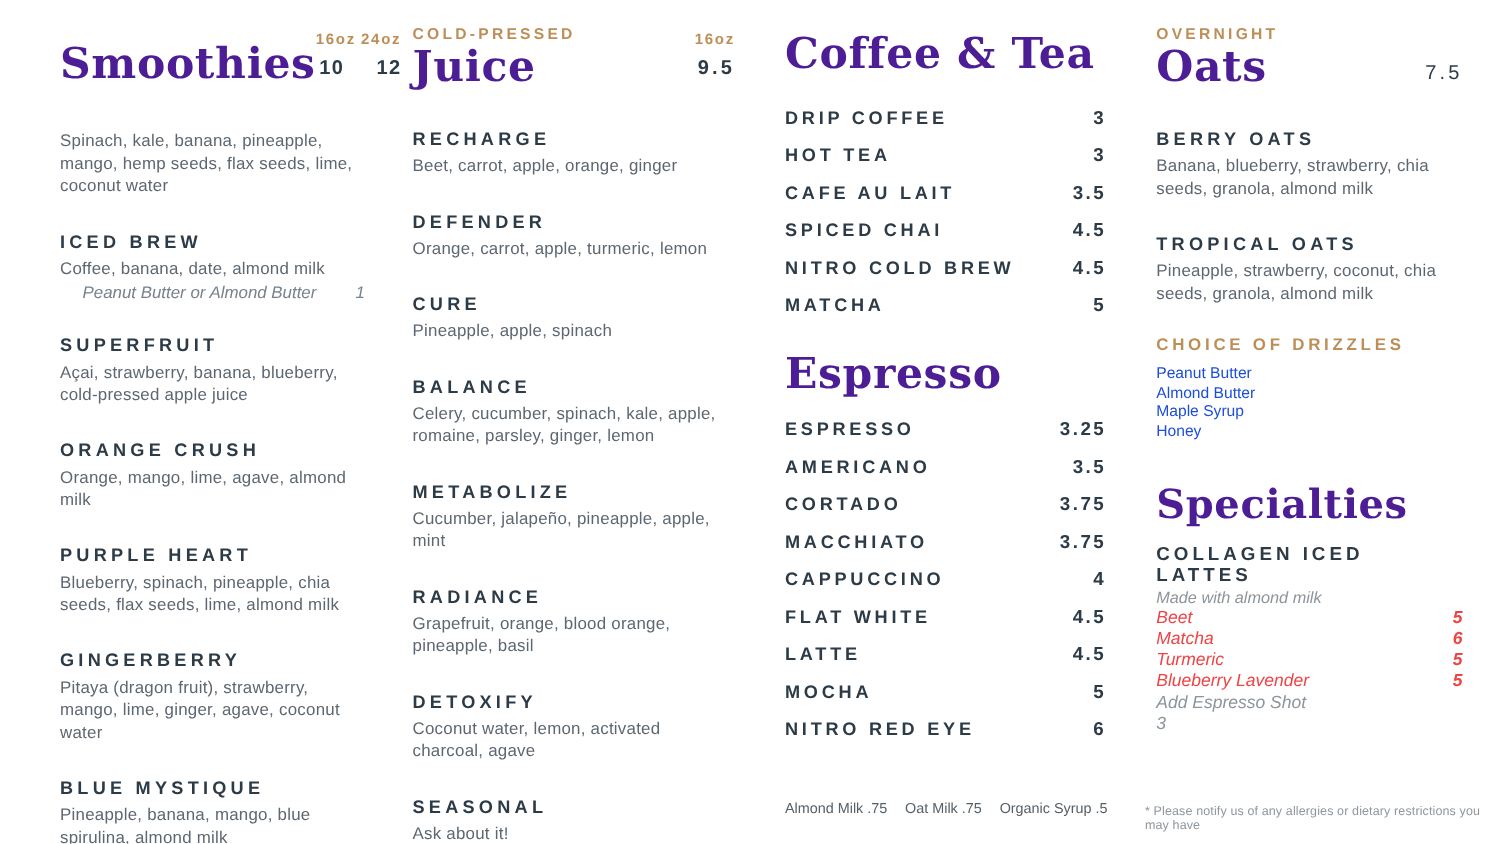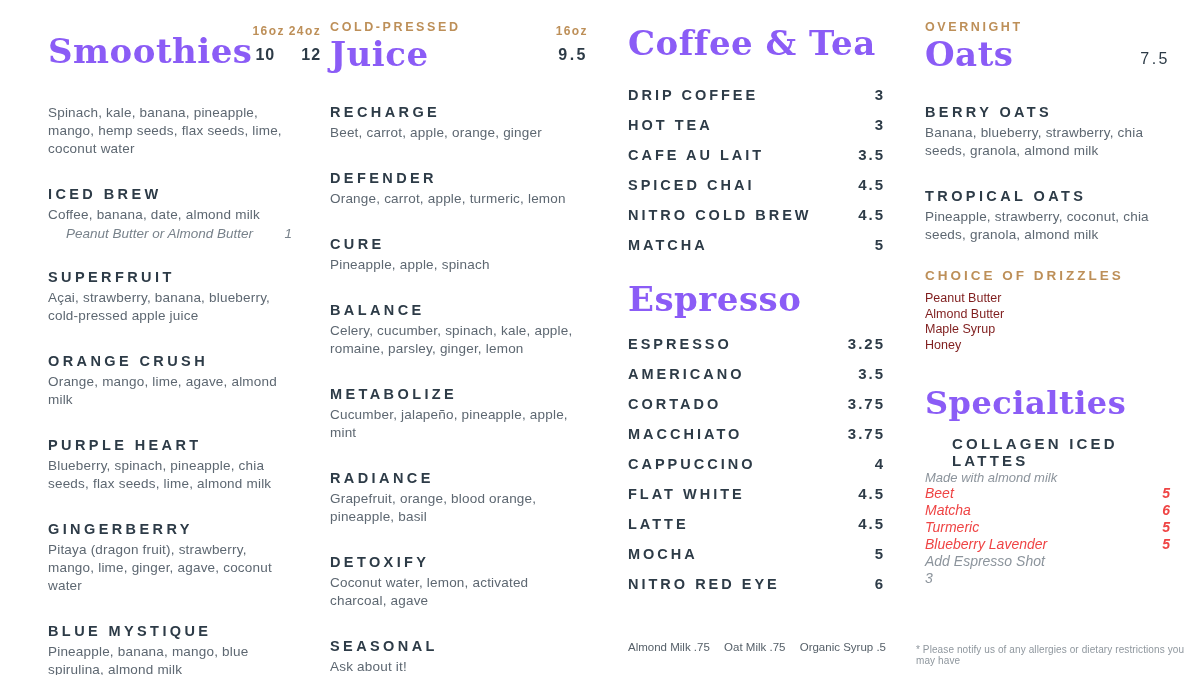--- a/index.html
+++ b/index.html
@@ -22,21 +22,21 @@
   .col-coffee    { left: 628px; width: 257px; top: 26px; }
   .col-oats      { left: 925px; width: 245px; }
 
   
   .sec-header { display: flex; justify-content: space-between; align-items: flex-start; margin-bottom: 22px; min-height: 62px; }
   .serif-title {
     font-family: "DejaVu Serif", serif;
     font-weight: 700;
     font-size: 34px;
     line-height: 1.05;
-    color: #8b5cf6;
+    color: #4c1d95;
     letter-spacing: 0.5px;
   }
   .kicker {
     font-size: 12.5px;
     font-weight: 700;
     letter-spacing: 2.6px;
     color: #bd8f58;
     margin-bottom: 3px;
   }
   .hdr-right { text-align: right; padding-top: 4px; }
@@ -78,25 +78,25 @@
     height: 30px;
   }
   .price-row .row-name { font-size: 14.5px; font-weight: 700; letter-spacing: 3px; color: #2d3b47; }
   .price-row .row-price { font-size: 15px; font-weight: 600; letter-spacing: 2px; color: #2d3b47; }
 
   .espresso-header { margin-top: 16px; margin-bottom: 18px; }
 
   
   .drizzles { margin-top: -4px; }
   .drizzle-heading { font-size: 13.5px; font-weight: 700; letter-spacing: 3px; color: #bd8f58; margin-bottom: 8px; }
-  .drizzle-option { font-size: 12.5px; color: #7f1d1d; line-height: 15.5px; }
+  .drizzle-option { font-size: 12.5px; color: #1d4ed8; line-height: 15.5px; }
 
   
   .specialties-title { margin-top: 34px; margin-bottom: 14px; }
-  .group-heading { font-size: 15px; font-weight: 700; letter-spacing: 3.2px; color: #2d3b47; margin-left: 27px; }
+  .group-heading { font-size: 15px; font-weight: 700; letter-spacing: 3.2px; color: #2d3b47; }
   .group-note { font-size: 13px; font-style: italic; color: #8c949c; margin-top: 1px; }
   .spec-row { display: flex; justify-content: space-between; font-size: 14px; color: #ef4444; line-height: 17px; font-style: italic; }
   .spec-row .spec-price { font-weight: 600; }
   .spec-row.em { font-style: italic; color: #8c949c; flex-direction: column; }
   .spec-row.em .spec-price { font-weight: 400; }
 
   
   .footnote-milks {
     position: absolute;
     left: 628px; top: 641px; width: 258px;

